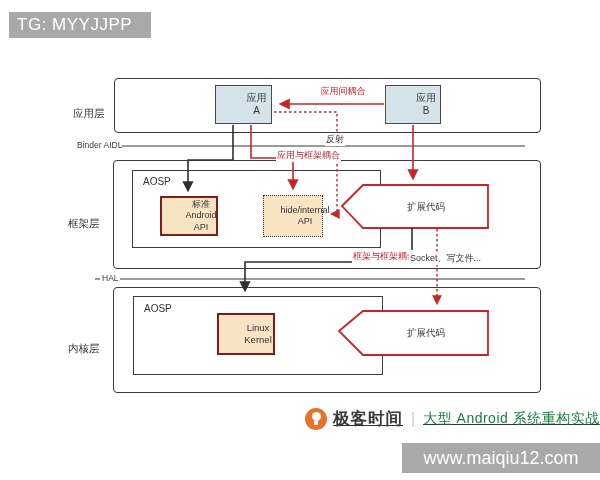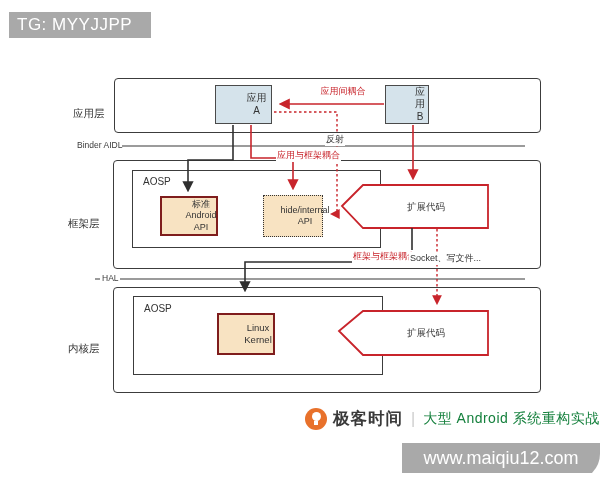--- a/index.html
+++ b/index.html
@@ -1,18 +1,18 @@
 <!DOCTYPE html>
 <html><head>
 <meta charset="utf-8">
 <style>
   html,body{margin:0;padding:0;background:#fff;}
   .stage{
     position:relative;width:600px;height:480px;background:#ffffff;overflow:hidden;
-    font-family:"Liberation Sans","DejaVu Sans",sans-serif;color:#333;border-radius:26px;
+    font-family:"Liberation Sans","DejaVu Sans",sans-serif;color:#333;
   }
   .abs{position:absolute;}
   
   .badge{
     left:9px;top:12px;width:142px;height:26px;background:#a9a9a9;color:#fff;
     font-size:17px;line-height:26px;padding-left:8px;box-sizing:border-box;letter-spacing:.5px;
   }
   .watermark{
     left:402px;top:443px;width:198px;height:30px;background:#a9a9a9;color:#fff;
     font-size:18px;line-height:30px;text-align:center;
@@ -26,21 +26,21 @@
   .aospbox.fw{left:132px;top:170px;width:221px;height:76px;}
   .aospbox.kn{left:133px;top:296px;width:222px;height:77px;}
   .aosp-tag{font-size:10px;color:#333;}
   .aosp-tag.fw{left:143px;top:176px;}
   .aosp-tag.kn{left:144px;top:303px;}
   
   .node{display:flex;align-items:center;justify-content:center;text-align:center;
         box-sizing:border-box;line-height:1.25;}
   .blue{background:#d5e3eb;border:1.5px solid #4a4a4a;font-size:10px;}
   .appA{left:215px;top:85px;width:57px;height:39px;}
-  .appB{left:385px;top:85px;width:44px;height:39px;}
+  .appB{left:385px;top:85px;width:56px;height:39px;}
   .peach{background:#f8e3c2;border:2px solid #7f1d1d;font-size:9px;padding:2px;}
   .stdapi{left:160px;top:196px;width:58px;height:40px;}
   .hideapi{left:263px;top:195px;width:60px;height:42px;border:1.6px dotted #333;}
   .linux{left:217px;top:313px;width:58px;height:42px;font-size:9.5px;}
   .ext-label{width:90px;text-align:center;font-size:9.5px;color:#333;}
   .ext-label.fw{left:381px;top:201px;}
   .ext-label.kn{left:381px;top:327px;}
   
   .side{font-size:10.5px;color:#333;}
   .side.app{left:73px;top:107px;}
@@ -53,21 +53,21 @@
   .ann{font-size:9px;background:#fff;padding:0 1px;}
   .red{color:#c8242b;}
   .ann.appcoup{left:313px;top:85px;width:58px;text-align:center;}
   .ann.reflect{left:325px;top:133px;color:#333;}
   .ann.afcoup{left:276px;top:149px;}
   .ann.ffcoup{left:352px;top:250px;}
   .ann.socket{left:409px;top:252px;color:#333;}
   svg.wires{position:absolute;left:0;top:0;z-index:5;}
   .z1{z-index:1;padding-left:26px;}.z6{z-index:6;}
   
-  .footer{left:305px;top:408px;display:flex;align-items:center;gap:6px;}
+  .footer{left:305px;top:408px;display:flex;align-items:center;gap:6px;text-decoration:underline;}
   .logo{width:22px;height:22px;border-radius:50%;background:#e8712b;position:relative;flex:0 0 auto;}
   .logo .bulb{position:absolute;left:6.5px;top:4px;width:9px;height:9px;background:#fff;border-radius:50%;}
   .logo .stem{position:absolute;left:9px;top:13px;width:4px;height:4px;background:#fff;}
   .brand{font-size:16.5px;font-weight:bold;color:#3a3a3a;letter-spacing:1px;}
   .fdiv{font-size:16px;color:#ccc;padding:0 2px;}
   .course{font-size:14px;color:#15803d;letter-spacing:.5px;}
 </style>
 </head>
 <body>
 

